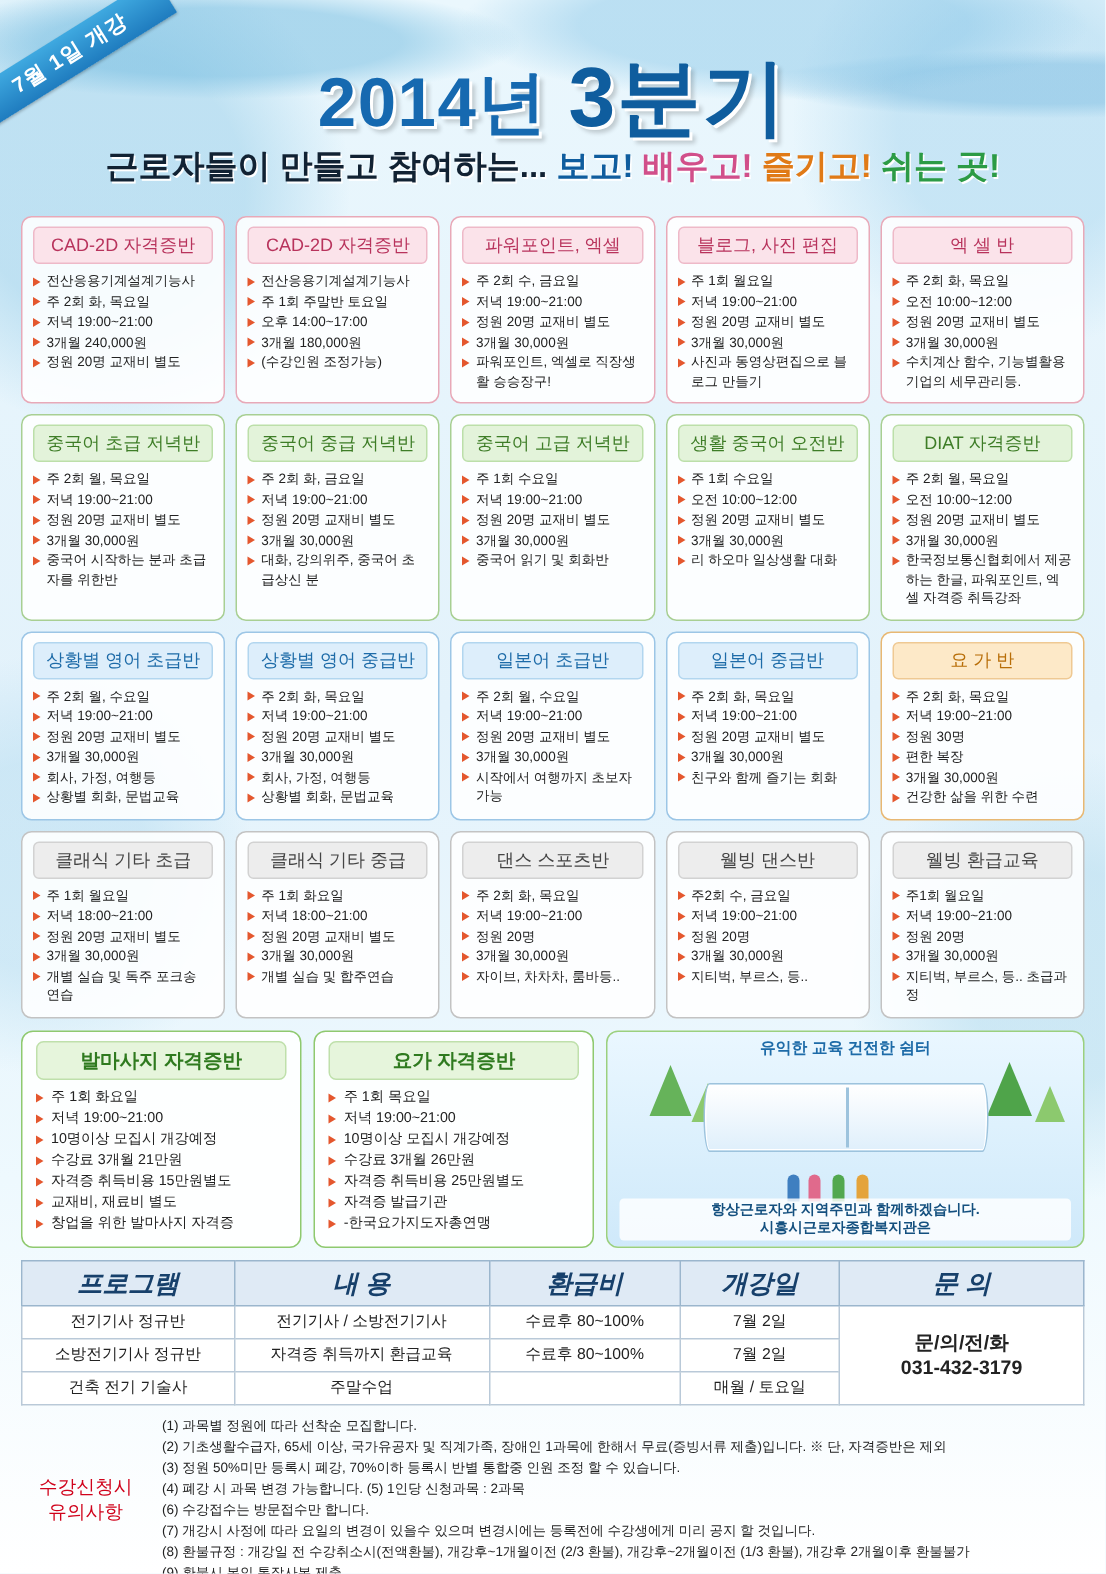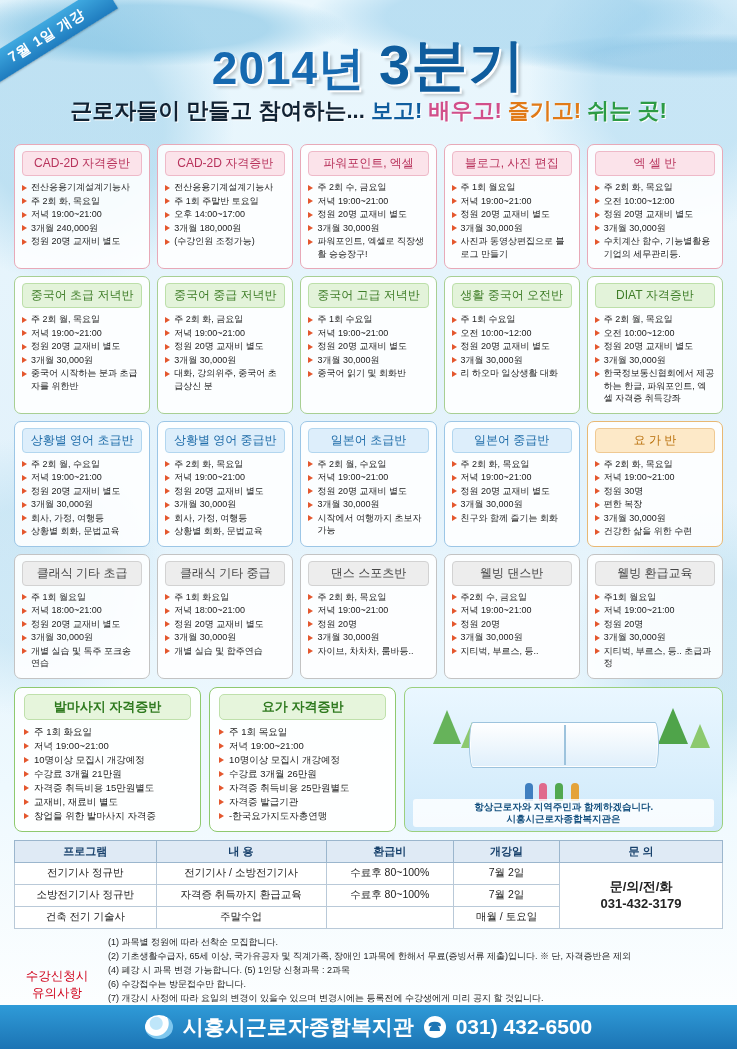--- a/index.html
+++ b/index.html
@@ -152,21 +152,21 @@
   }
 
   
   .table-wrap { padding:8px 14px 0 14px; }
   table.prog {
     width:100%; border-collapse:collapse; background:#fff;
     font-size:10.5px;
   }
   table.prog th {
     background:#dfeaf5; color:#17406b; font-weight:bold;
-    border:1px solid #9bb6cd; padding:3px 0; font-size:11px;
+    border:1px solid #9bb6cd; padding:3px 0; font-size:17px;font-style:italic;
   }
   table.prog td {
     border:1px solid #b9c9d8; padding:3.5px 4px; text-align:center; color:#222;
   }
   td.contact {
     color:#d0021b; font-weight:bold; font-size:13px; line-height:17px;
     background:#fff;
   }
 
   
@@ -445,20 +445,21 @@
           <li>주 1회 목요일</li>
           <li>저녁 19:00~21:00</li>
           <li>10명이상 모집시 개강예정</li>
           <li>수강료 3개월 26만원</li>
           <li>자격증 취득비용 25만원별도</li>
           <li>자격증 발급기관</li>
           <li>-한국요가지도자총연맹</li>
         </ul>
     </div>
     <div class="promo">
+      <div class="promo-top">유익한 교육 건전한 쉼터</div>
       <div class="tree t1"></div>
       <div class="tree t2"></div>
       <div class="tree t3"></div>
       <div class="tree t4"></div>
       <div class="book"></div>
       <div class="ppl" style="left:120px;background:#3f7fc0;"></div>
       <div class="ppl" style="left:134px;background:#e06a8c;"></div>
       <div class="ppl" style="left:150px;background:#52a84f;"></div>
       <div class="ppl" style="left:166px;background:#e4a33a;"></div>
       <div class="banner">
@@ -507,28 +508,23 @@
   </div>
 
   <div class="notes">
     <div class="notes-label">
       <span>수강신청시</span>
       <span>유의사항</span>
     </div>
     <div class="notes-body" id="notes-body">
         <div>(1) 과목별 정원에 따라 선착순 모집합니다.</div>
         <div>(2) 기초생활수급자, 65세 이상, 국가유공자 및 직계가족, 장애인 1과목에 한해서 무료(증빙서류 제출)입니다. ※ 단, 자격증반은 제외</div>
+        <div>(3) 정원 50%미만 등록시 폐강, 70%이하 등록시 반별 통합중 인원 조정 할 수 있습니다.</div>
         <div>(4) 폐강 시 과목 변경 가능합니다.        (5) 1인당 신청과목 : 2과목</div>
         <div>(6) 수강접수는 방문접수만 합니다.</div>
         <div>(7) 개강시 사정에 따라 요일의 변경이 있을수 있으며 변경시에는 등록전에 수강생에게 미리 공지 할 것입니다.</div>
         <div>(8) 환불규정 : 개강일 전 수강취소시(전액환불), 개강후~1개월이전 (2/3 환불), 개강후~2개월이전 (1/3 환불), 개강후 2개월이후 환불불가</div>
         <div>(9) 환불시 본인 통장사본 제출</div>
       </div>
   </div>
 
-  <div class="footer">
-    <span class="wave"></span>
-    <span>시흥시근로자종합복지관</span>
-    <span class="phone-ico">☎</span>
-    <span>031) 432-6500</span>
-  </div>
 
 </div>
 
 </body></html>

